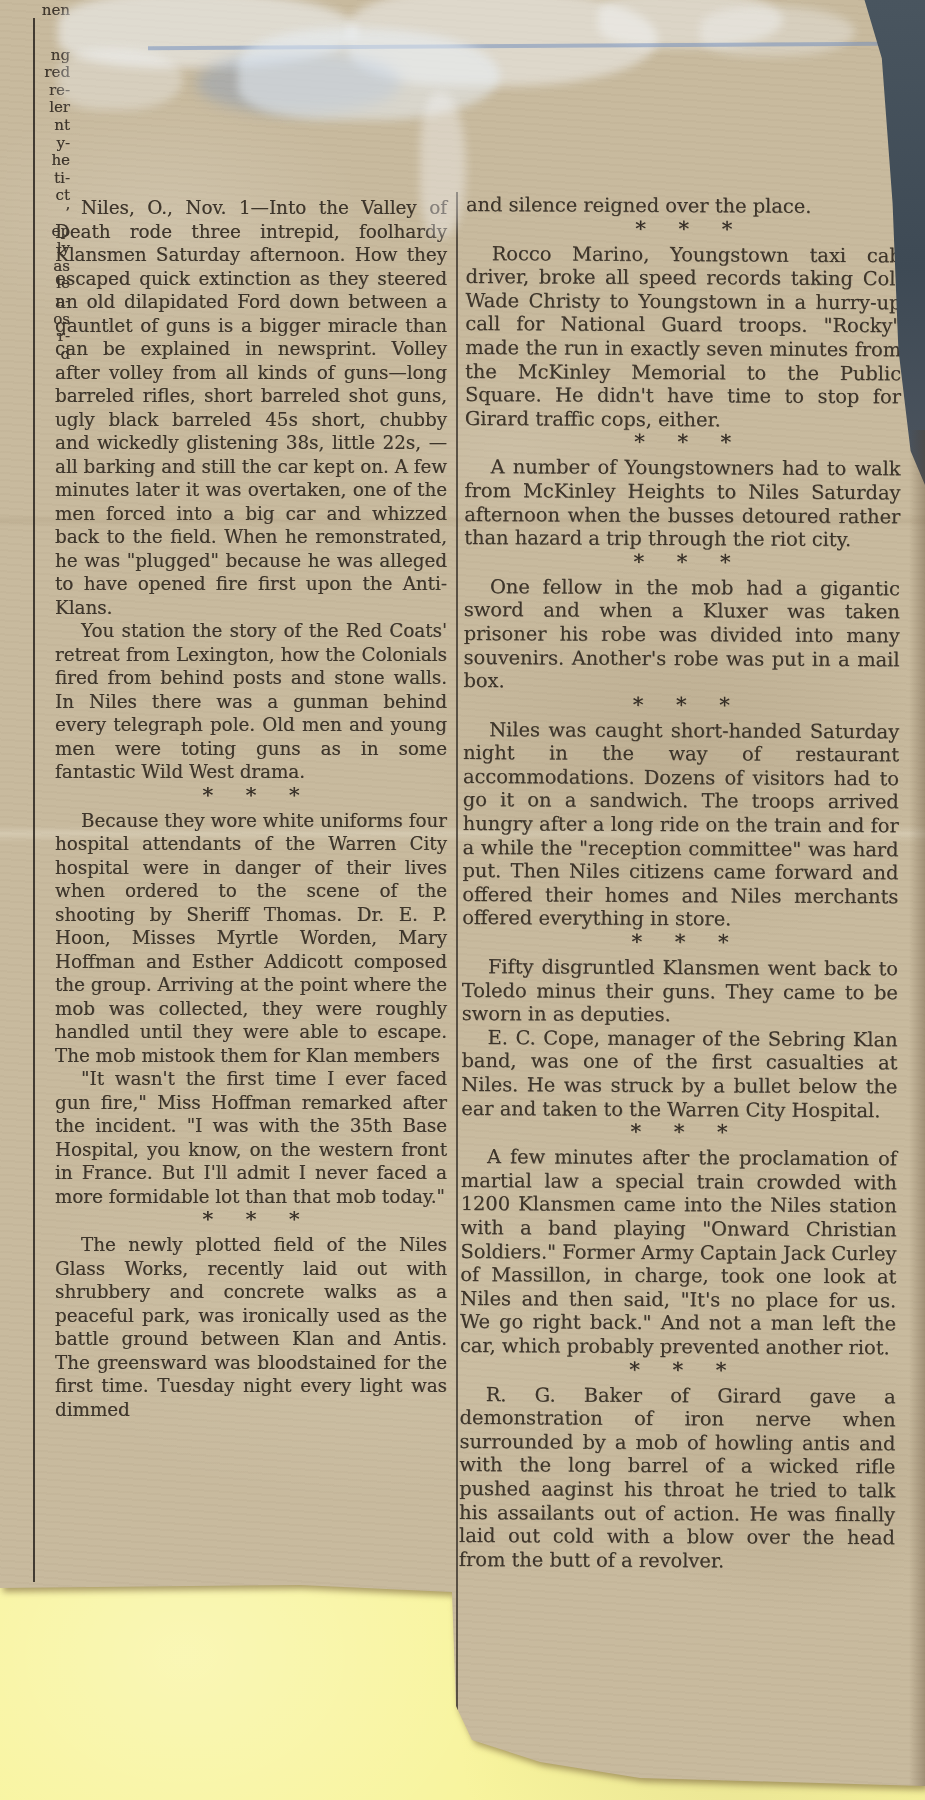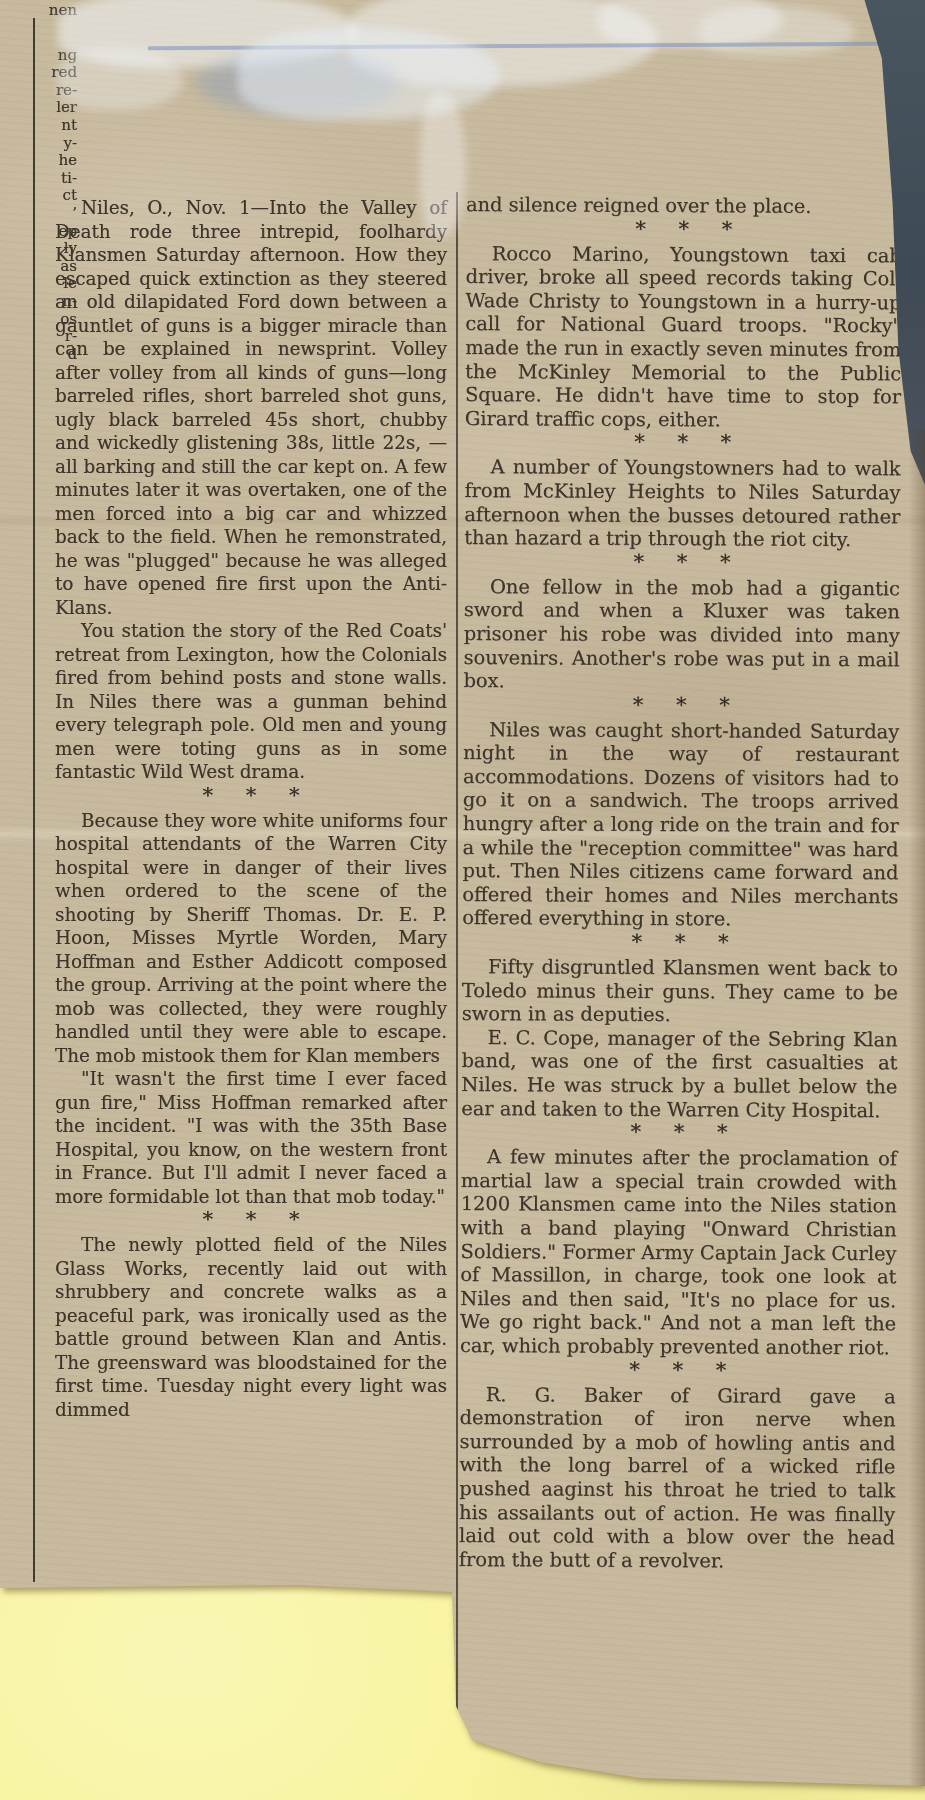--- a/index.html
+++ b/index.html
@@ -26,21 +26,21 @@
       linear-gradient(to bottom, transparent 28.6%, rgba(120,100,70,.10) 28.9%, transparent 29.3%),
       radial-gradient(ellipse 320px 210px at 18% 12%, rgba(255,255,255,.12), transparent 62%),
       radial-gradient(ellipse 420px 320px at 74% 42%, rgba(118,98,68,.13), transparent 62%),
       radial-gradient(ellipse 520px 340px at 38% 72%, rgba(255,250,228,.10), transparent 62%),
       radial-gradient(ellipse 300px 220px at 86% 82%, rgba(110,90,60,.12), transparent 62%),
       radial-gradient(ellipse 260px 160px at 55% 25%, rgba(255,255,255,.08), transparent 60%),
       repeating-linear-gradient(4deg, rgba(120,100,75,.045) 0 2px, transparent 2px 7px);
   }
   
   .margin-frags{
-    position:absolute;left:8px;top:2px;width:29px;text-align:right;
+    position:absolute;left:1px;top:2px;width:29px;text-align:right;
     font-size:15px;line-height:17.6px;color:#3c342b;
     text-shadow:.3px .3px .4px rgba(60,50,40,.5);
     padding-left:40px;
   }
   .margin-frags div:nth-child(2){margin-top:27px;}
   
   .vrule{position:absolute;background:#2a241e;}
   .left-rule{left:33px;top:18px;width:2px;height:1564px;opacity:.85;}
   .col-rule{left:456px;top:192px;width:2px;height:1540px;opacity:.7;}
   

